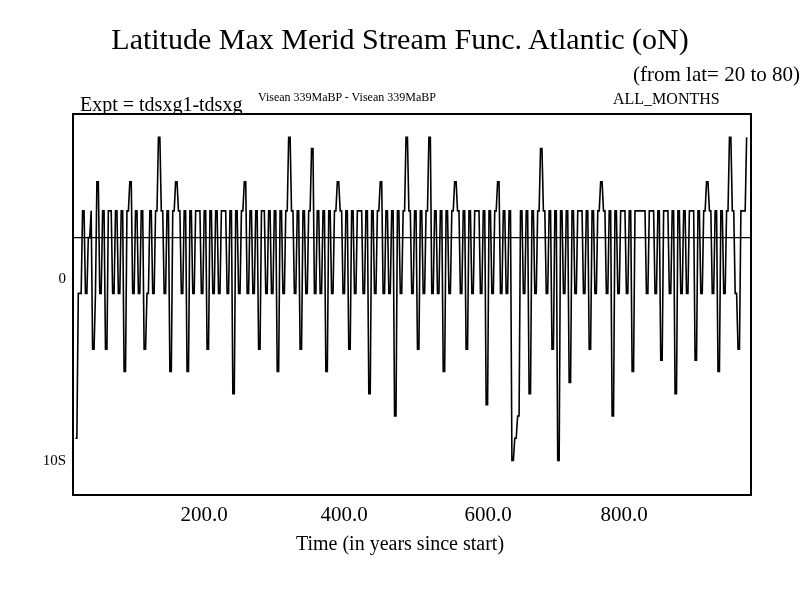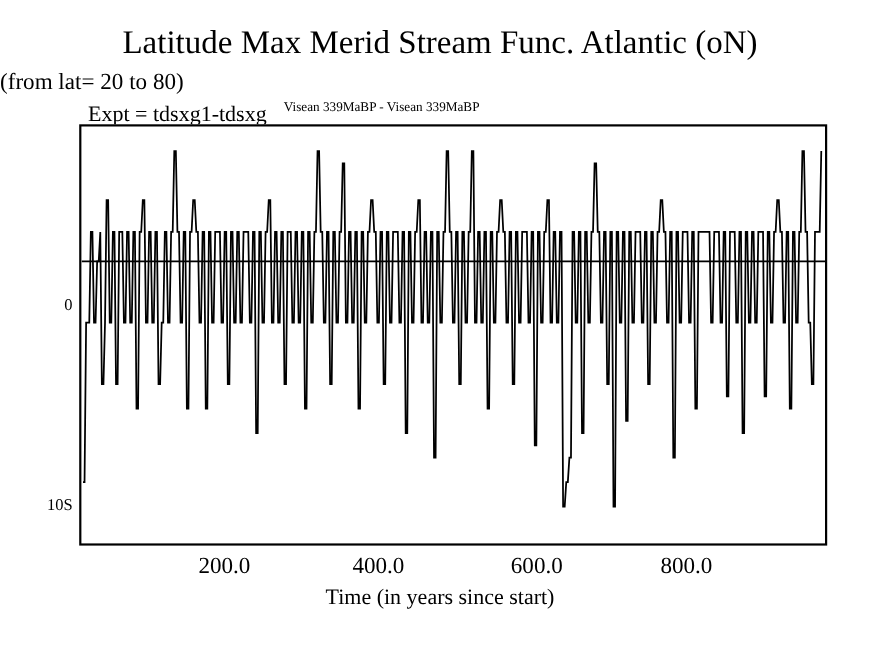--- a/index.html
+++ b/index.html
@@ -27,21 +27,21 @@
     text-align: center;
     font-size: 30px;
     font-family: "Liberation Serif", serif;
     letter-spacing: 0px;
   }
   .title-sub {
     position: absolute;
     top: 62px;
     left: 0;
     width: 800px;
-    text-align: left;
+    text-align: right;
     font-size: 21px;
     font-family: "Liberation Serif", serif;
   }
   .label-expt {
     position: absolute;
     top: 93px;
     left: 80px;
     font-size: 20px;
     font-family: "Liberation Serif", serif;
   }
@@ -111,20 +111,21 @@
 </style>
 </head>
 <body>
 
 <div id="figure">
 
   <div class="title-main">Latitude Max Merid Stream Func. Atlantic (oN)</div>
   <div class="title-sub">(from lat= 20 to 80)</div>
   <div class="label-expt">Expt = tdsxg1-tdsxg</div>
   <div class="label-center">Visean 339MaBP - Visean 339MaBP</div>
+  <div class="label-months">ALL_MONTHS</div>
 
   <div class="plot-frame">
     <svg class="plot-svg" id="plot-svg" viewBox="0 0 676 379" preserveAspectRatio="none">
       <line id="zero-line" x1="0" y1="122.61764705882354" x2="676" y2="122.61764705882354" stroke="#000000" stroke-width="1.4"></line>
       <polyline id="series-path" fill="none" stroke="#000000" stroke-width="1.6" stroke-linejoin="miter" stroke-linecap="butt" points="1.43,323.26 2.86,323.26 4.29,178.35 5.72,178.35 7.16,178.35 8.59,95.86 10.02,95.86 11.45,178.35 12.88,178.35 14.31,122.62 15.74,122.62 17.17,95.86 18.60,234.09 20.04,234.09 21.47,178.35 22.90,66.88 24.33,66.88 25.76,178.35 27.19,178.35 28.62,95.86 30.05,95.86 31.48,234.09 32.92,234.09 34.35,95.86 35.78,95.86 37.21,95.86 38.64,178.35 40.07,178.35 41.50,95.86 42.93,95.86 44.36,178.35 45.80,178.35 47.23,95.86 48.66,95.86 50.09,256.38 51.52,256.38 52.95,95.86 54.38,95.86 55.81,66.88 57.24,66.88 58.68,178.35 60.11,178.35 61.54,95.86 62.97,95.86 64.40,178.35 65.83,178.35 67.26,95.86 68.69,95.86 70.12,234.09 71.56,234.09 72.99,178.35 74.42,178.35 75.85,95.86 77.28,95.86 78.71,178.35 80.14,178.35 81.57,95.86 83.00,95.86 84.44,22.29 85.87,22.29 87.30,95.86 88.73,95.86 90.16,178.35 91.59,178.35 93.02,95.86 94.45,95.86 95.88,256.38 97.32,256.38 98.75,95.86 100.18,95.86 101.61,66.88 103.04,66.88 104.47,95.86 105.90,95.86 107.33,178.35 108.76,178.35 110.20,95.86 111.63,95.86 113.06,256.38 114.49,256.38 115.92,95.86 117.35,95.86 118.78,178.35 120.21,178.35 121.64,95.86 123.08,95.86 124.51,95.86 125.94,95.86 127.37,178.35 128.80,178.35 130.23,95.86 131.66,95.86 133.09,234.09 134.52,234.09 135.96,95.86 137.39,95.86 138.82,178.35 140.25,178.35 141.68,95.86 143.11,95.86 144.54,178.35 145.97,178.35 147.40,95.86 148.84,95.86 150.27,95.86 151.70,95.86 153.13,178.35 154.56,178.35 155.99,95.86 157.42,95.86 158.85,278.68 160.28,278.68 161.72,95.86 163.15,95.86 164.58,178.35 166.01,178.35 167.44,95.86 168.87,95.86 170.30,66.88 171.73,66.88 173.16,178.35 174.59,178.35 176.03,95.86 177.46,95.86 178.89,178.35 180.32,178.35 181.75,95.86 183.18,95.86 184.61,234.09 186.04,234.09 187.47,95.86 188.91,95.86 190.34,95.86 191.77,178.35 193.20,178.35 194.63,95.86 196.06,95.86 197.49,178.35 198.92,178.35 200.35,95.86 201.79,95.86 203.22,256.38 204.65,256.38 206.08,95.86 207.51,95.86 208.94,178.35 210.37,178.35 211.80,95.86 213.23,95.86 214.67,22.29 216.10,22.29 217.53,95.86 218.96,95.86 220.39,178.35 221.82,178.35 223.25,95.86 224.68,95.86 226.11,234.09 227.55,234.09 228.98,95.86 230.41,95.86 231.84,178.35 233.27,178.35 234.70,95.86 236.13,95.86 237.56,33.44 238.99,33.44 240.43,178.35 241.86,178.35 243.29,95.86 244.72,95.86 246.15,178.35 247.58,178.35 249.01,95.86 250.44,95.86 251.87,256.38 253.31,256.38 254.74,95.86 256.17,95.86 257.60,178.35 259.03,178.35 260.46,95.86 261.89,95.86 263.32,66.88 264.75,66.88 266.19,95.86 267.62,95.86 269.05,178.35 270.48,178.35 271.91,95.86 273.34,95.86 274.77,234.09 276.20,234.09 277.63,95.86 279.07,95.86 280.50,178.35 281.93,178.35 283.36,95.86 284.79,95.86 286.22,95.86 287.65,95.86 289.08,178.35 290.51,178.35 291.95,95.86 293.38,95.86 294.81,278.68 296.24,278.68 297.67,95.86 299.10,95.86 300.53,178.35 301.96,178.35 303.39,95.86 304.83,95.86 306.26,66.88 307.69,66.88 309.12,178.35 310.55,178.35 311.98,95.86 313.41,95.86 314.84,178.35 316.27,178.35 317.71,95.86 319.14,95.86 320.57,300.97 322.00,300.97 323.43,95.86 324.86,95.86 326.29,178.35 327.72,178.35 329.15,95.86 330.59,95.86 332.02,22.29 333.45,22.29 334.88,95.86 336.31,95.86 337.74,178.35 339.17,178.35 340.60,95.86 342.03,95.86 343.47,234.09 344.90,234.09 346.33,95.86 347.76,95.86 349.19,178.35 350.62,178.35 352.05,95.86 353.48,95.86 354.91,22.29 356.35,22.29 357.78,178.35 359.21,178.35 360.64,95.86 362.07,95.86 363.50,178.35 364.93,178.35 366.36,95.86 367.79,95.86 369.23,256.38 370.66,256.38 372.09,95.86 373.52,95.86 374.95,178.35 376.38,178.35 377.81,95.86 379.24,95.86 380.67,66.88 382.11,66.88 383.54,95.86 384.97,95.86 386.40,178.35 387.83,178.35 389.26,95.86 390.69,95.86 392.12,234.09 393.55,234.09 394.99,95.86 396.42,95.86 397.85,178.35 399.28,178.35 400.71,95.86 402.14,95.86 403.57,95.86 405.00,95.86 406.43,178.35 407.87,178.35 409.30,95.86 410.73,95.86 412.16,289.82 413.59,289.82 415.02,95.86 416.45,95.86 417.88,178.35 419.31,178.35 420.75,95.86 422.18,95.86 423.61,66.88 425.04,66.88 426.47,178.35 427.90,178.35 429.33,95.86 430.76,95.86 432.19,178.35 433.63,178.35 435.06,95.86 436.49,95.86 437.92,345.56 439.35,345.56 440.78,323.26 442.21,323.26 443.64,300.97 445.07,300.97 446.51,95.86 447.94,95.86 449.37,178.35 450.80,178.35 452.23,95.86 453.66,95.86 455.09,278.68 456.52,278.68 457.95,95.86 459.39,95.86 460.82,178.35 462.25,178.35 463.68,95.86 465.11,95.86 466.54,33.44 467.97,33.44 469.40,95.86 470.83,95.86 472.27,178.35 473.70,178.35 475.13,95.86 476.56,95.86 477.99,234.09 479.42,234.09 480.85,95.86 482.28,95.86 483.71,345.56 485.15,345.56 486.58,95.86 488.01,95.86 489.44,178.35 490.87,178.35 492.30,95.86 493.73,95.86 495.16,267.53 496.59,267.53 498.03,95.86 499.46,95.86 500.89,178.35 502.32,178.35 503.75,95.86 505.18,95.86 506.61,95.86 508.04,95.86 509.47,178.35 510.90,178.35 512.34,95.86 513.77,95.86 515.20,234.09 516.63,234.09 518.06,95.86 519.49,95.86 520.92,178.35 522.35,178.35 523.78,95.86 525.22,95.86 526.65,66.88 528.08,66.88 529.51,95.86 530.94,95.86 532.37,178.35 533.80,178.35 535.23,95.86 536.66,95.86 538.10,300.97 539.53,300.97 540.96,95.86 542.39,95.86 543.82,178.35 545.25,178.35 546.68,95.86 548.11,95.86 549.54,95.86 550.98,95.86 552.41,178.35 553.84,178.35 555.27,95.86 556.70,95.86 558.13,256.38 559.56,256.38 560.99,95.86 562.42,95.86 563.86,95.86 565.29,95.86 566.72,95.86 568.15,95.86 569.58,95.86 571.01,95.86 572.44,178.35 573.87,178.35 575.30,95.86 576.74,95.86 578.17,95.86 579.60,95.86 581.03,178.35 582.46,178.35 583.89,95.86 585.32,95.86 586.75,245.24 588.18,245.24 589.62,95.86 591.05,95.86 592.48,95.86 593.91,95.86 595.34,178.35 596.77,178.35 598.20,95.86 599.63,95.86 601.06,278.68 602.50,278.68 603.93,95.86 605.36,95.86 606.79,178.35 608.22,178.35 609.65,95.86 611.08,95.86 612.51,178.35 613.94,178.35 615.38,95.86 616.81,95.86 618.24,95.86 619.67,95.86 621.10,245.24 622.53,245.24 623.96,95.86 625.39,95.86 626.82,178.35 628.26,178.35 629.69,95.86 631.12,95.86 632.55,66.88 633.98,66.88 635.41,95.86 636.84,95.86 638.27,178.35 639.70,178.35 641.14,95.86 642.57,95.86 644.00,256.38 645.43,256.38 646.86,95.86 648.29,95.86 649.72,178.35 651.15,178.35 652.58,95.86 654.02,95.86 655.45,22.29 656.88,22.29 658.31,95.86 659.74,95.86 661.17,178.35 662.60,178.35 664.03,234.09 665.46,234.09 666.90,95.86 668.33,95.86 669.76,95.86 671.19,95.86 672.62,22.29"></polyline>
     </svg>
   </div>
 
   <div class="ytick-label ytick-zero">0</div>
   <div class="ytick-label ytick-10s">10S</div>

